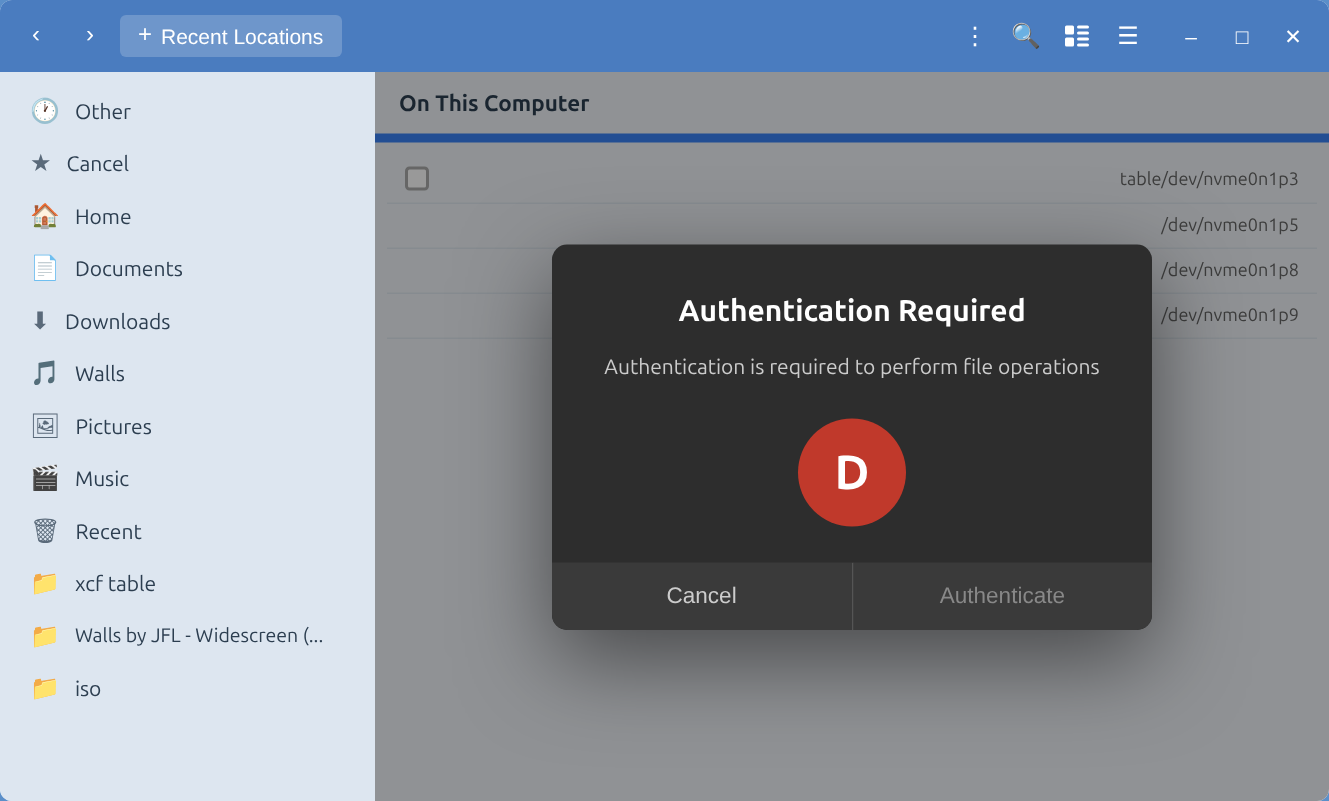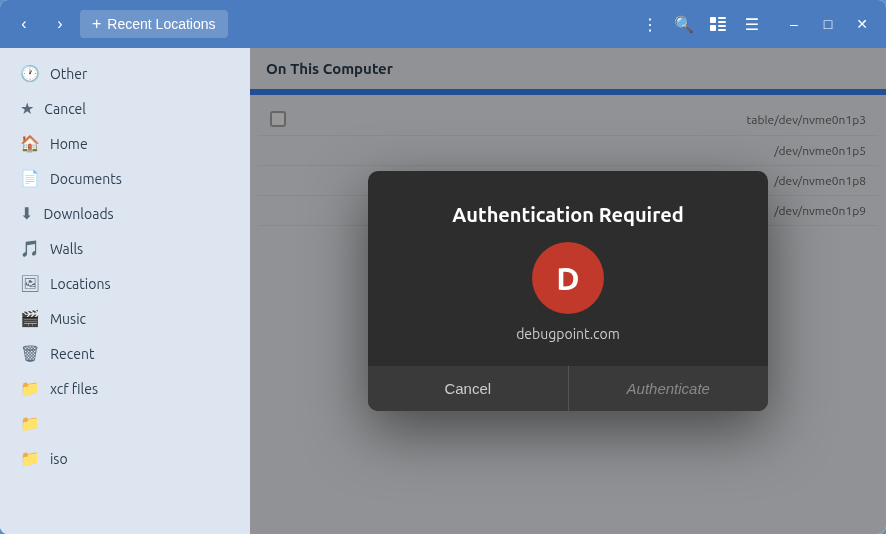--- a/index.html
+++ b/index.html
@@ -235,21 +235,20 @@
     .modal-cancel-btn {
       background: #3a3a3a;
       color: #ccc;
       border-radius: 0 0 0 10px;
     }
     .modal-auth-btn {
       background: #3a3a3a;
       color: #888;
       border-radius: 0 0 10px 0;
       border-left: 1px solid #555;
-      font-style: italic;
     }
   </style>
 </head>
 <body>
 
 <div class="window">
 
   <div class="titlebar">
     <button class="titlebar-nav-btn">‹</button>
     <button class="titlebar-nav-btn">›</button>
@@ -303,36 +302,37 @@
       <div class="sidebar-item">
         <span class="sidebar-icon">⬇</span>
         <span>Downloads</span>
       </div>
       <div class="sidebar-item">
         <span class="sidebar-icon">🎵</span>
         <span>Walls</span>
       </div>
       <div class="sidebar-item">
         <span class="sidebar-icon">🖼</span>
-        <span>Locations</span>
+        <span>Pictures</span>
       </div>
       <div class="sidebar-item">
         <span class="sidebar-icon">🎬</span>
         <span>Music</span>
       </div>
       <div class="sidebar-item">
         <span class="sidebar-icon">🗑</span>
         <span>Recent</span>
       </div>
       <div class="sidebar-item">
         <span class="sidebar-icon">📁</span>
-        <span>xcf files</span>
+        <span>xcf table</span>
       </div>
       <div class="sidebar-item">
         <span class="sidebar-icon">📁</span>
+        <span style="font-size:13px;">Walls by JFL - Widescreen (...</span>
       </div>
       <div class="sidebar-item">
         <span class="sidebar-icon">📁</span>
         <span>iso</span>
       </div>
     </div>
 
     <div class="main">
       <div class="main-header">On This Computer</div>
       <div class="main-content">
@@ -353,22 +353,22 @@
         <div class="file-row">
           <div class="file-row-name"></div>
           <div class="file-row-path">/dev/nvme0n1p9</div>
         </div>
       </div>
 
       <div class="modal-overlay">
         <div class="modal">
           <div class="modal-body">
             <div class="modal-title">Authentication Required</div>
+            <div class="modal-desc">Authentication is required to perform file operations</div>
             <div class="modal-avatar">D</div>
-            <div class="modal-username">debugpoint.com</div>
           </div>
           <div class="modal-footer">
             <button class="modal-footer-btn modal-cancel-btn">Cancel</button>
             <button class="modal-footer-btn modal-auth-btn">Authenticate</button>
           </div>
         </div>
       </div>
     </div>
   </div>
 </div>

